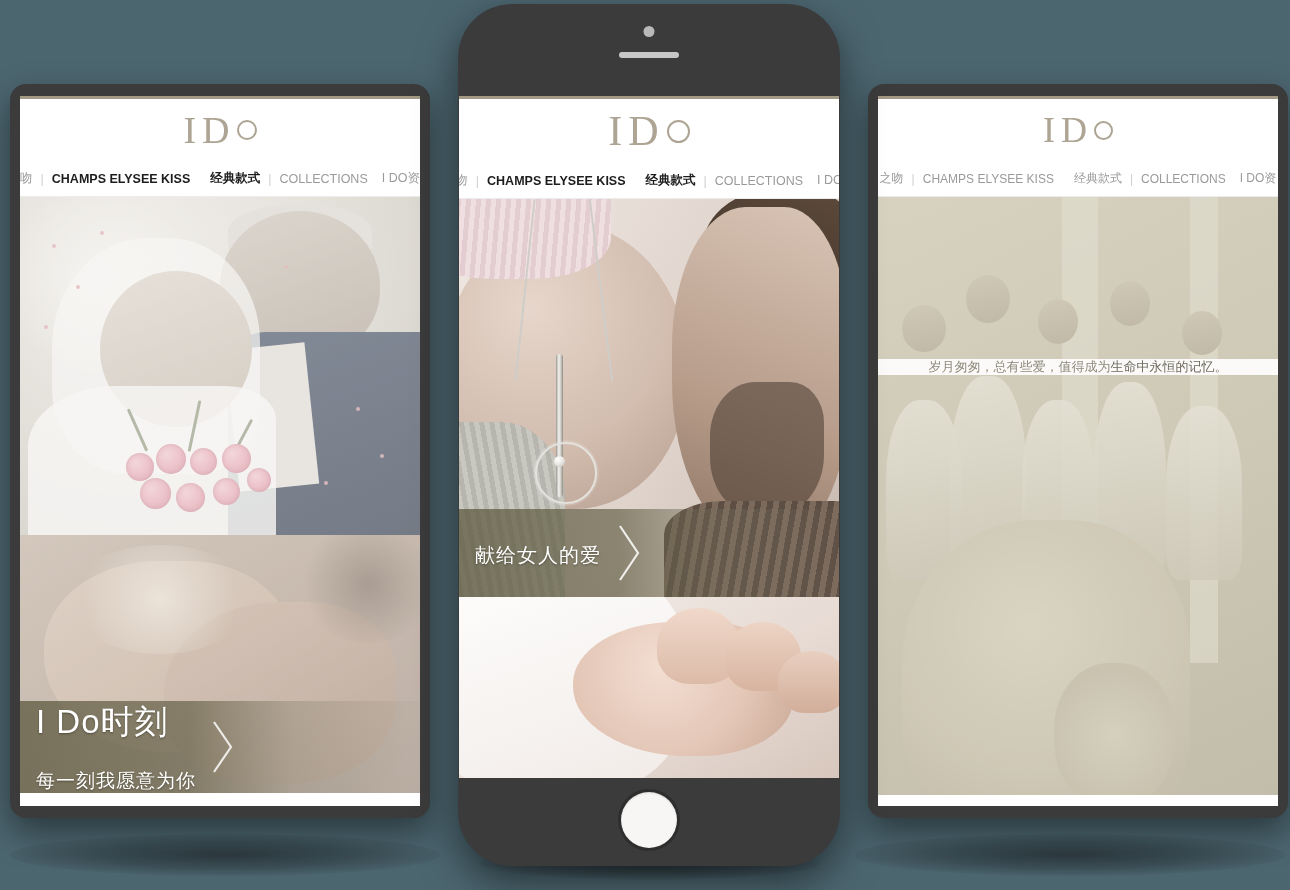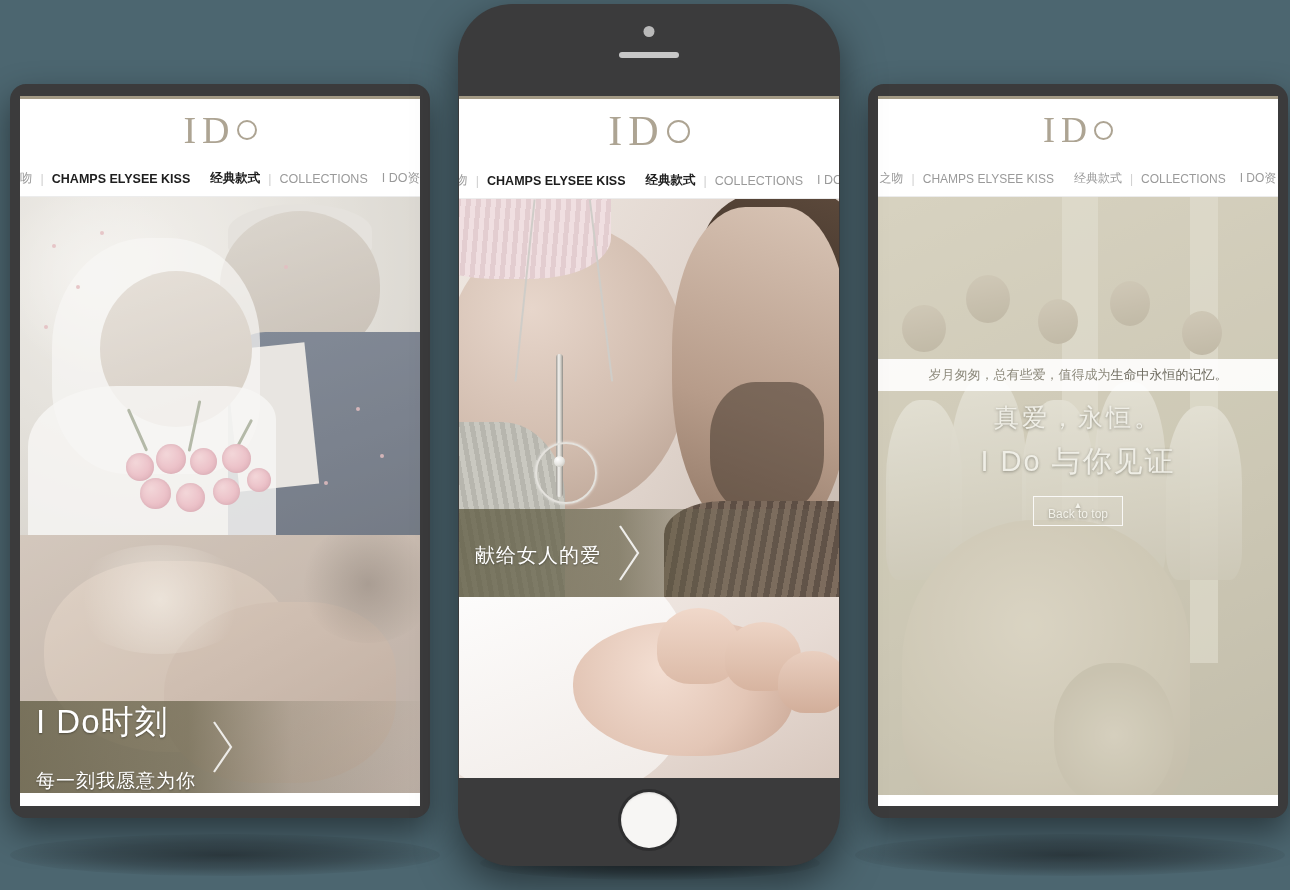--- a/index.html
+++ b/index.html
@@ -343,33 +343,25 @@
             <div class="pers" style="left:36%; bottom:36%; width:18%; height:30%;"></div>
             <div class="head" style="left:58%; top:14%; width:10%; height:7.5%;"></div>
             <div class="pers" style="left:54%; bottom:36%; width:18%; height:33%;"></div>
             <div class="head" style="left:76%; top:19%; width:10%; height:7.5%;"></div>
             <div class="pers" style="left:72%; bottom:36%; width:19%; height:29%;"></div>
             <div class="laugh"></div>
             <div class="posy"></div>
           </div>
           <div class="veil veil-right"></div>
 
-          <div class="quote-band" style="top:162px;height:32px;font-size:13px;">
+          <div class="quote-band" style="top:162px;height:16px;font-size:13px;">
             <span>岁月匆匆，总有些爱，值得成为</span>
             <span class="quote-strong">生命中永恒的记忆。</span>
           </div>
 
-          <div class="center-block" style="top:204px;">
-            <span class="cb-line1" style="font-size:25px;">真爱，永恒。</span>
-            <span class="cb-line2" style="font-size:29px;margin-top:8px;">I Do 与你见证</span>
-            <div class="back-to-top">
-              <span class="btt-arrow">▲</span>
-              <span style="font-size:12px;">Back to top</span>
-            </div>
-          </div>
         </div>
 
       </div>
     </div>
   </div>
 
   <div class="device" id="device-center">
     <div class="phone-top">
       <div class="phone-camera"></div>
       <div class="phone-speaker"></div>

